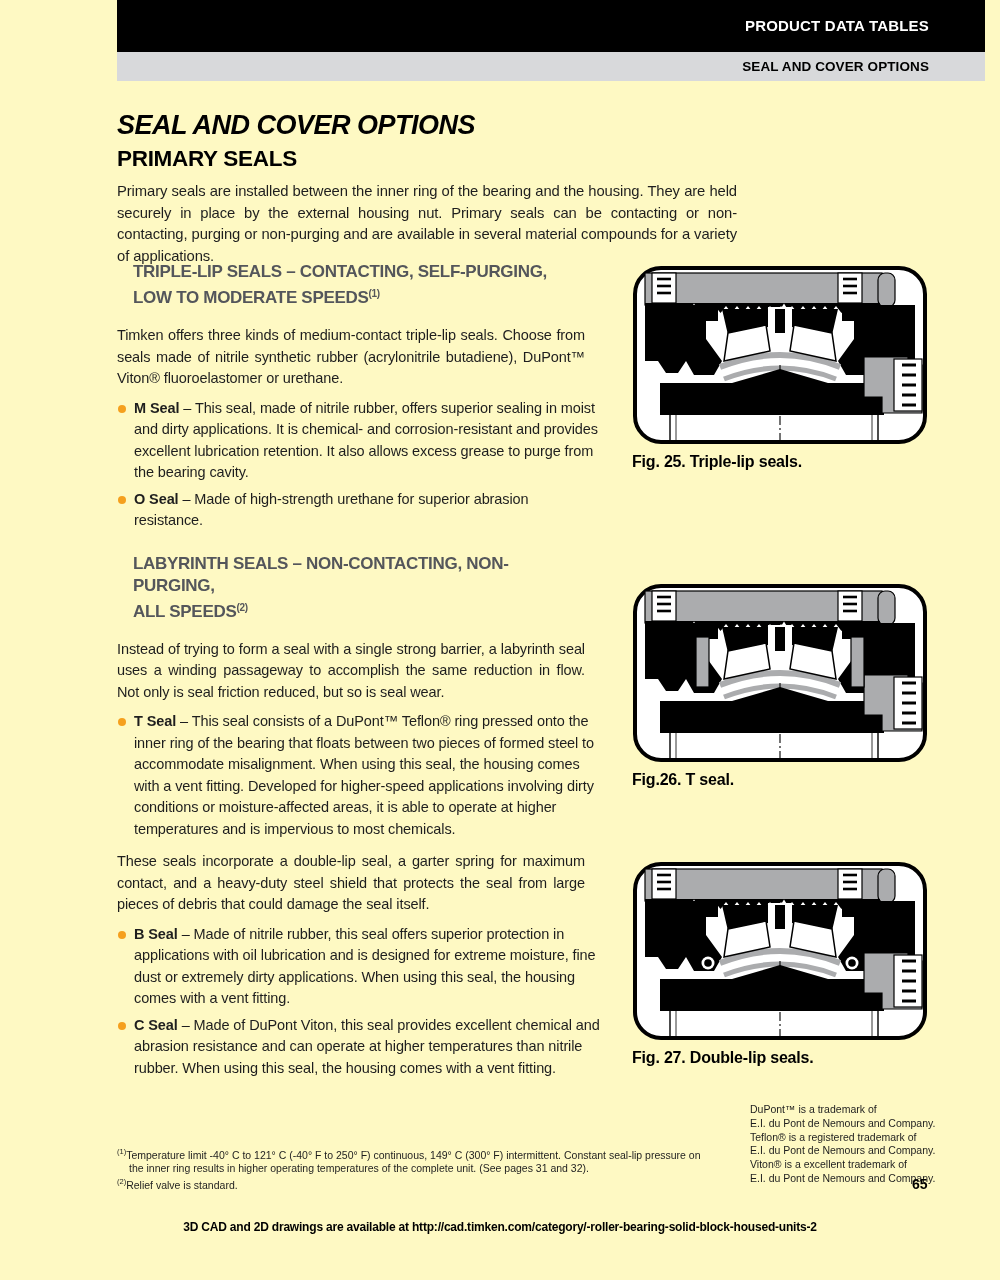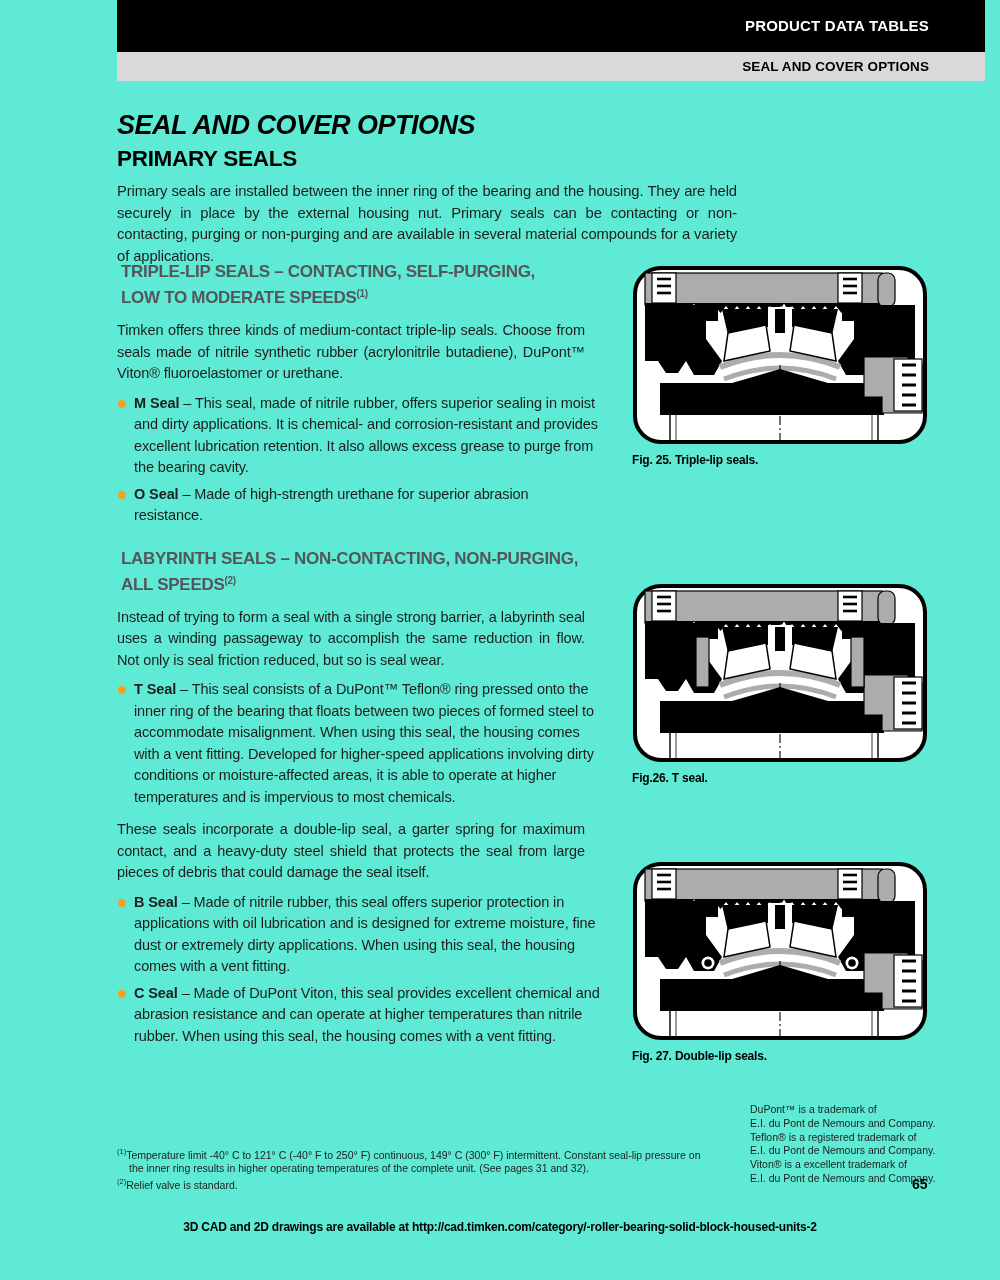--- a/index.html
+++ b/index.html
@@ -1,19 +1,19 @@
 <!DOCTYPE html>
 <html><head>
 <meta charset="utf-8">
 <style>
   html,body{margin:0;padding:0;background:#ffffff;}
   .page{
     position:relative;
     width:1000px;height:1280px;
-    background:#5eead4;
+    background:#fef9c3;
     font-family:"Liberation Sans", sans-serif;
     color:#1e1e1e;
     overflow:hidden;
   }
   
   .bar-black{
     position:absolute;left:117px;top:0;width:868px;height:52px;
     background:#000;color:#fff;
     font-size:15px;font-weight:bold;letter-spacing:.2px;
     line-height:52px;text-align:right;padding-right:56px;box-sizing:border-box;
@@ -31,21 +31,21 @@
   .subtitle{
     position:absolute;left:117px;top:146px;
     font-size:22.5px;font-weight:bold;letter-spacing:-.3px;color:#000;
   }
   .intro{
     position:absolute;left:117px;top:181px;width:620px;
     font-size:14.8px;line-height:21.5px;text-align:justify;letter-spacing:-.1px;
   }
   .left-col{position:absolute;left:117px;top:255px;width:484px;}
   .left-col h3{
-    margin:4px;font-size:17px;line-height:22px;font-weight:bold;
+    margin:16px;font-size:17px;line-height:22px;font-weight:bold;
     color:#54565B;letter-spacing:-.3px;
   }
   .left-col h3 sup{font-size:10px;vertical-align:6px;}
   .h3-s1{margin-top:6px !important;}
   .h3-s2{margin-top:21px !important;}
   .h3-s3{margin-top:22px !important;}
   .body-p{
     margin:11px 16px 0 0;font-size:14.5px;line-height:21.5px;
     text-align:justify;letter-spacing:-.1px;
   }
@@ -59,21 +59,21 @@
     position:absolute;left:1px;top:7px;width:8px;height:8px;border-radius:50%;
     background:#F5A01E;
   }
   
   .figure{position:absolute;left:632px;width:296px;}
   .fig-1{top:265px;}
   .fig-2{top:583px;}
   .fig-3{top:861px;}
   .figure svg{display:block;}
   .fig-caption{
-    margin-top:8px;font-size:12px;font-weight:bold;color:#000;letter-spacing:-.2px;
+    margin-top:8px;font-size:16px;font-weight:bold;color:#000;letter-spacing:-.2px;
   }
   
   .footnotes{
     position:absolute;left:117px;top:1145px;width:600px;
     font-size:10.5px;line-height:13px;color:#1e1e1e;
   }
   .footnote{padding-left:12px;text-indent:-12px;}
   .footnote sup{font-size:7.5px;}
   
   .trademarks{

